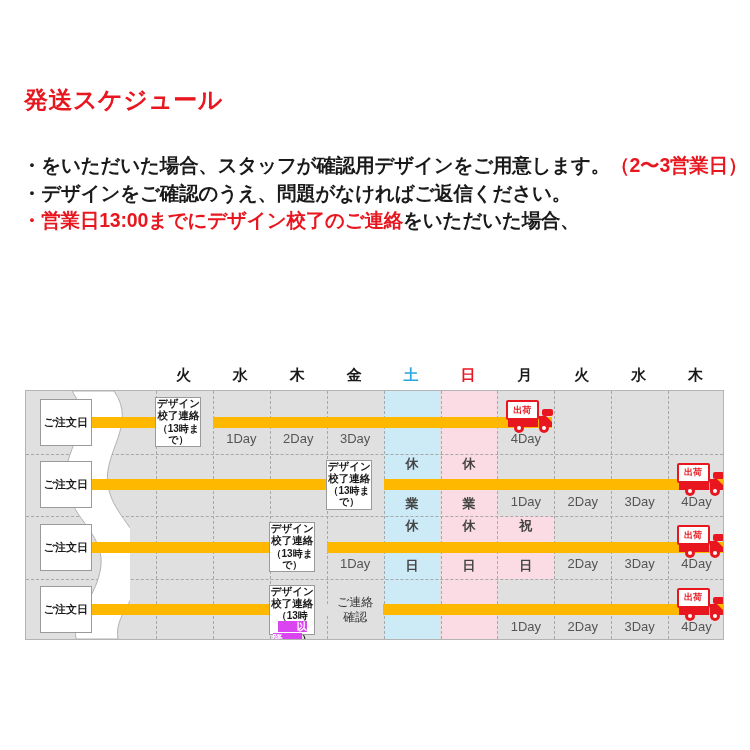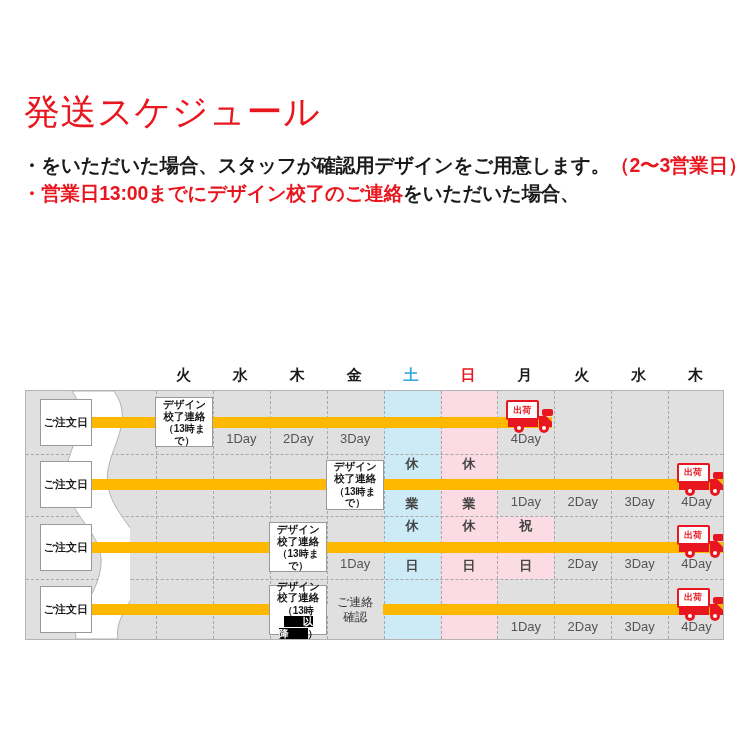--- a/index.html
+++ b/index.html
@@ -13,23 +13,23 @@
     font-family: "Liberation Sans", "DejaVu Sans", sans-serif;
     overflow: hidden;
     position: relative;
     color: #1a1a1a;
   }
 
   
   #page-title {
     position: absolute;
     left: 24px;
-    top: 94px;
-    font-size: 36px;
-    font-weight: normal;
+    top: 88px;
+    font-size: 24px;
+    font-weight: bold;
     letter-spacing: 0.5px;
     color: #e8171f;
     line-height: 1;
     white-space: nowrap;
   }
 
   
   #intro-lines {
     position: absolute;
     left: 22px;
@@ -145,46 +145,45 @@
     align-items: center;
     justify-content: center;
     font-size: 11px;
     font-weight: bold;
     color: #1a1a1a;
   }
 
   
   .proof-box {
     position: absolute;
-    width: 58px;
+    width: 46px;
     height: 50px;
     background: #ffffff;
     border: 1px solid #9a9a9a;
     box-sizing: border-box;
     display: flex;
     flex-direction: column;
     align-items: center;
-    justify-content: center;
     line-height: 1.12;
     text-align: center;
   }
   .proof-box .pl {
     font-size: 10.5px;
     font-weight: bold;
     color: #1a1a1a;
   }
   .proof-box .pt {
     font-size: 10px;
     font-weight: bold;
     color: #1a1a1a;
     margin-top: 1px;
   }
   .proof-box .pt .rd {
     color: #ffffff;
-    background: #000000;
+    background: #d946ef;
     padding: 0 19px;
   }
 
   
   .daylabel {
     position: absolute;
     width: 60px;
     text-align: center;
     font-size: 13px;
     color: #555555;
@@ -236,20 +235,21 @@
     z-index: 3;
   }
 </style>
 </head>
 <body>
 
 <div id="page-title">発送スケジュール</div>
 
 <div id="intro-lines">
     <div class="intro-line"><span>・をいただいた場合、スタッフが確認用デザインをご用意します。</span><span class="rd">（2〜3営業日）</span></div>
+    <div class="intro-line"><span>・デザインをご確認のうえ、問題がなければご返信ください。</span></div>
     <div class="intro-line"><span class="rd">・営業日13:00までに</span><span class="rd">デザイン校了のご連絡</span><span>をいただいた場合、</span></div>
   </div>
 
 <div id="schedule">
   <div id="weekday-header">
       <div class="wd" style="left: 128.45px;">火</div>
       <div class="wd" style="left: 185.35px;">水</div>
       <div class="wd" style="left: 242.25px;">木</div>
       <div class="wd" style="left: 299.15px;">金</div>
       <div class="wd sat" style="left: 356.05px;">土</div>

